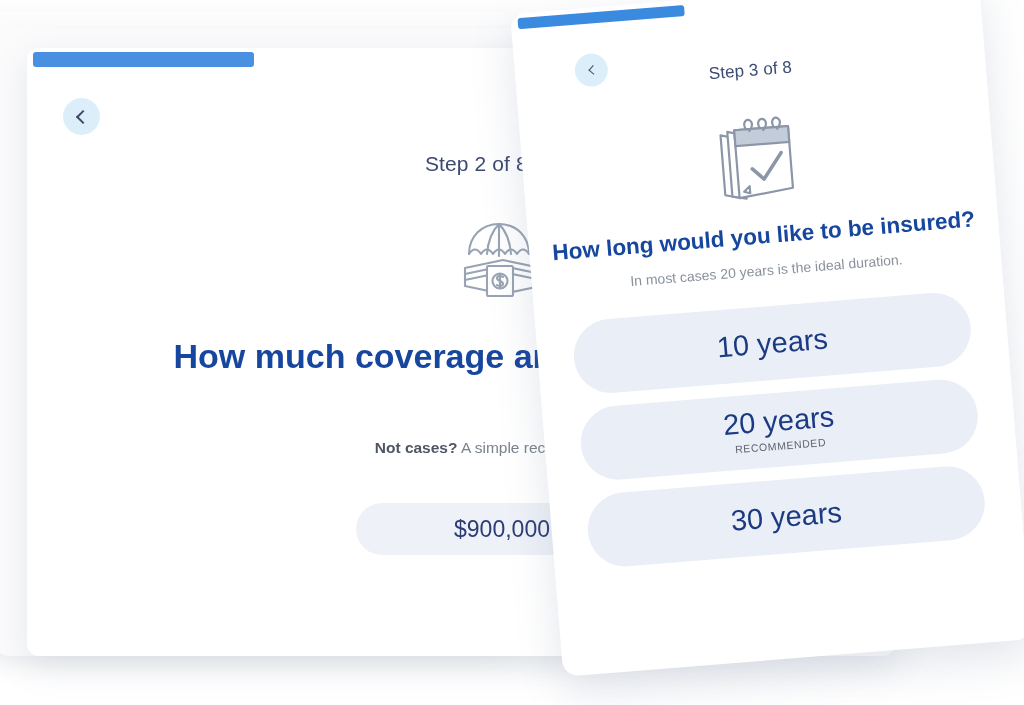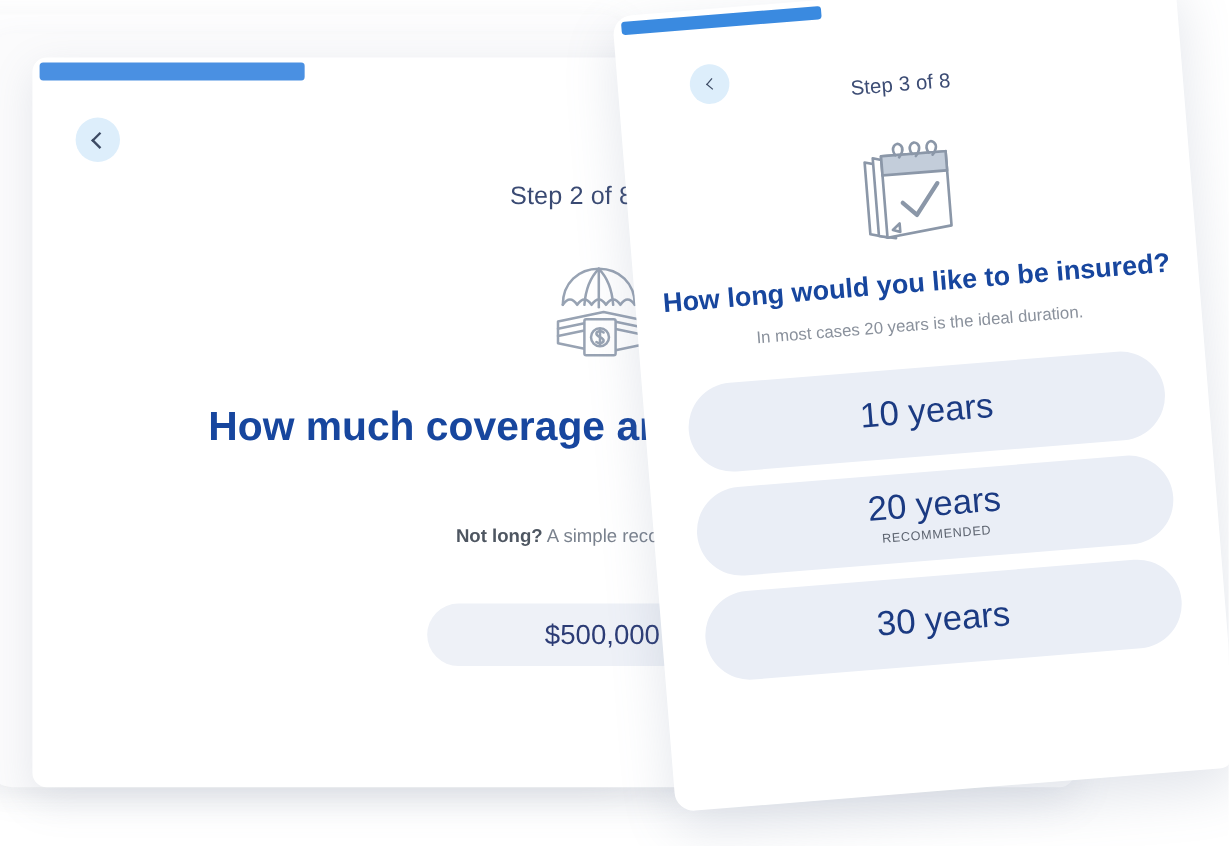--- a/index.html
+++ b/index.html
@@ -289,25 +289,25 @@
         <rect x="32" y="50" width="26" height="30" rx="1.5" fill="#ffffff"></rect>
         <circle cx="45" cy="65" r="7.5"></circle>
         <path d="M45 58.5 L45 71.5"></path>
         <path d="M48 61 C46 59.5 42 59.8 42 62.2 C42 65 48 65 48 67.8 C48 70.2 44 70.5 42 69"></path>
       </svg>
     </div>
 
     <div class="headline">How much coverage are you looking for?</div>
 
     <div class="subline">
-      <b>Not long?</b><span> A simple recommendation</span>
+      <b>Not cases?</b><span> A simple recommendation</span>
     </div>
 
     <div class="amount-pill">
-      <span>$500,000</span>
+      <span>$900,000</span>
     </div>
   </div>
 
   <div class="card-front-wrap">
     <div class="card-front">
 
       <div class="accent-bar"></div>
 
       <button class="backbtn">
         <span class="chev"></span>

